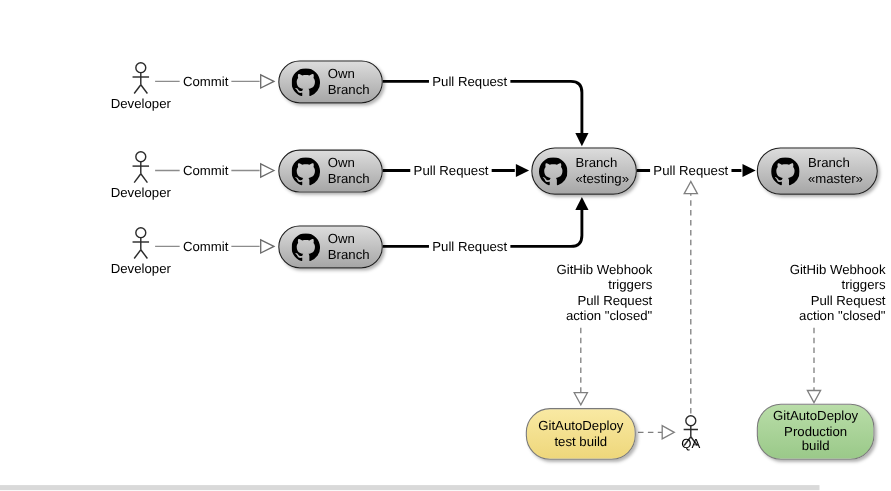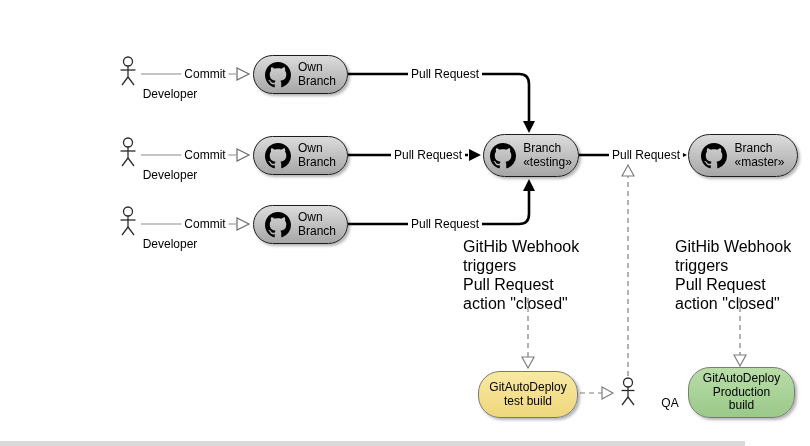--- a/index.html
+++ b/index.html
@@ -16,29 +16,29 @@
     box-shadow:2px 2px 3px rgba(0,0,0,.3);
     font-size:12px; line-height:1.12;
   }
   .node .lbl { white-space:pre-line; }
   .node.soft { border:1.4px solid #7a7a7a; text-align:center; }
   .node.yellow { background:linear-gradient(#f9e9a3,#eed77b); }
   .node.green  { background:linear-gradient(#b9dda8,#9ac989); }
   .octocat { flex:0 0 auto; }
   .edge-label {
     position:absolute; transform:translate(-50%,-50%);
-    background:#fff; padding:0 3px; font-size:12px; white-space:nowrap;margin-left:18px;
+    background:#fff; padding:0 3px; font-size:12px; white-space:nowrap;
   }
   .actor-label {
     position:absolute; transform:translateX(-50%);
-    font-size:12px; white-space:nowrap;margin-left:42px;
+    font-size:12px; white-space:nowrap;
   }
   .note {
     position:absolute; transform:translateX(-50%);
-    font-size:16px; line-height:1.18; text-align:left; white-space:pre-line;
+    font-size:12px; line-height:1.18; text-align:right; white-space:pre-line;
   }
   .bottom-strip {
     position:absolute; left:0; top:441px; width:745px; height:5px;
     background:#d9d9d9;
   }
 </style>
 </head>
 <body>
 
 <div class="canvas">

